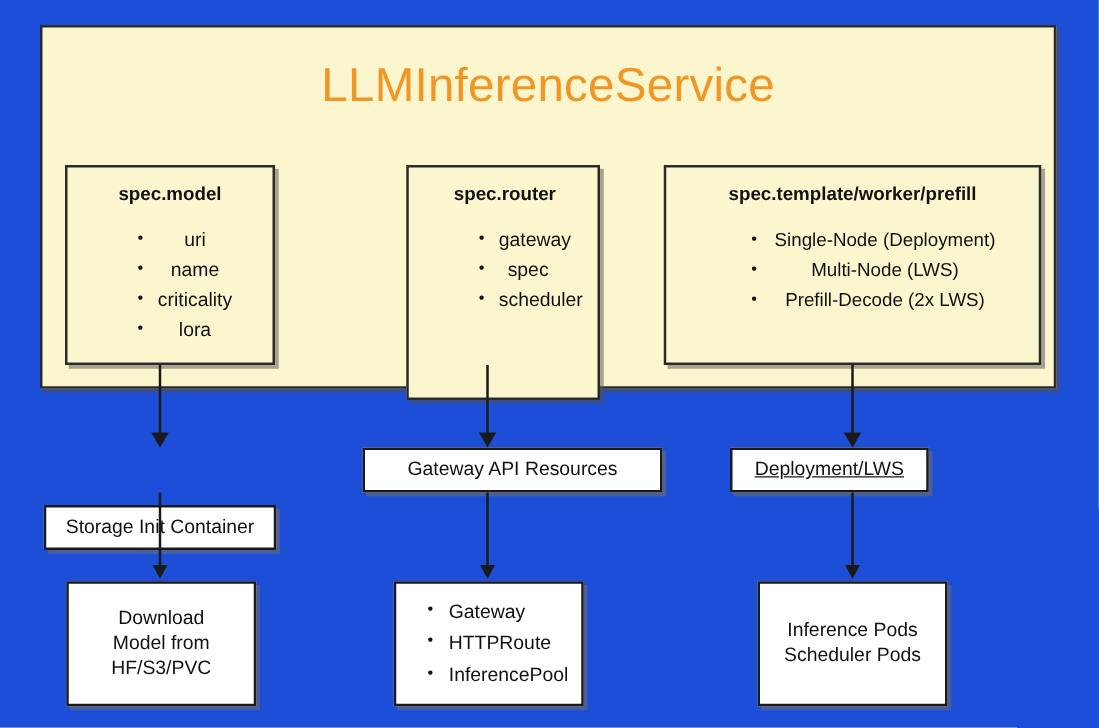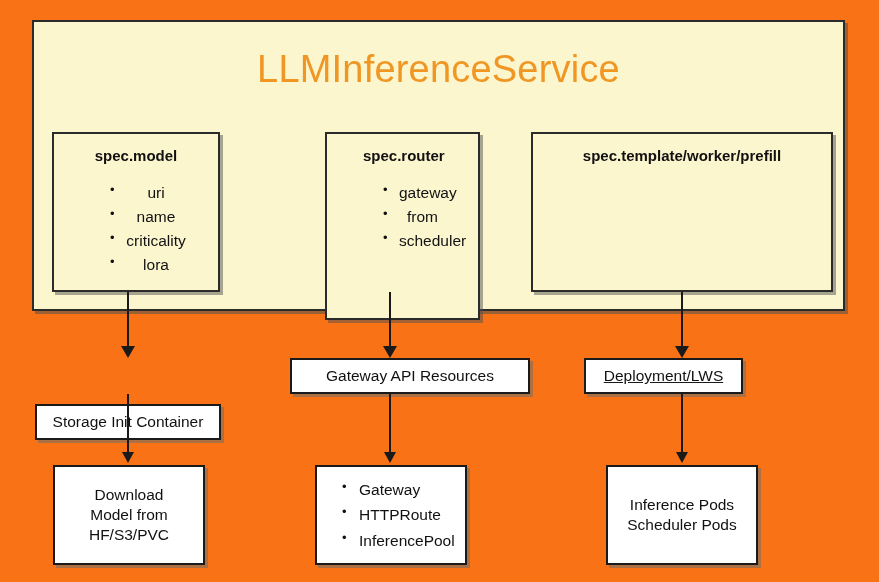--- a/index.html
+++ b/index.html
@@ -11,21 +11,21 @@
     width: 879px;
     height: 582px;
     font-family: "Liberation Sans", sans-serif;
     color: #1a1a1a;
     overflow: hidden;
   }
   #canvas {
     position: relative;
     width: 879px;
     height: 582px;
-    background: #f97316;
+    background: #1d4ed8;
   }
 
   
   .outer-container {
     position: absolute;
     left: 32px;
     top: 20px;
     width: 813px;
     height: 291px;
     background: #fcf6cf;
@@ -175,29 +175,34 @@
         <li>lora</li>
       </ul>
     </div>
   </div>
 
   <div class="spec-box" id="spec-router">
     <div class="spec-inner-pad">
       <div class="spec-title" style="text-align:left; padding-left:4px;">spec.router</div>
       <ul class="bullets">
         <li>gateway</li>
-        <li>from</li>
+        <li>spec</li>
         <li>scheduler</li>
       </ul>
     </div>
   </div>
 
   <div class="spec-box" id="spec-template">
     <div class="spec-inner-pad">
       <div class="spec-title">spec.template/worker/prefill</div>
+      <ul class="bullets">
+        <li>Single-Node (Deployment)</li>
+        <li>Multi-Node (LWS)</li>
+        <li>Prefill-Decode (2x LWS)</li>
+      </ul>
     </div>
   </div>
 
   <div class="plain-box" id="mid-storage">
     <div class="plain-label">Storage Init Container</div>
   </div>
 
   <div class="plain-box" id="mid-gateway">
     <div class="plain-label">Gateway API Resources</div>
   </div>

